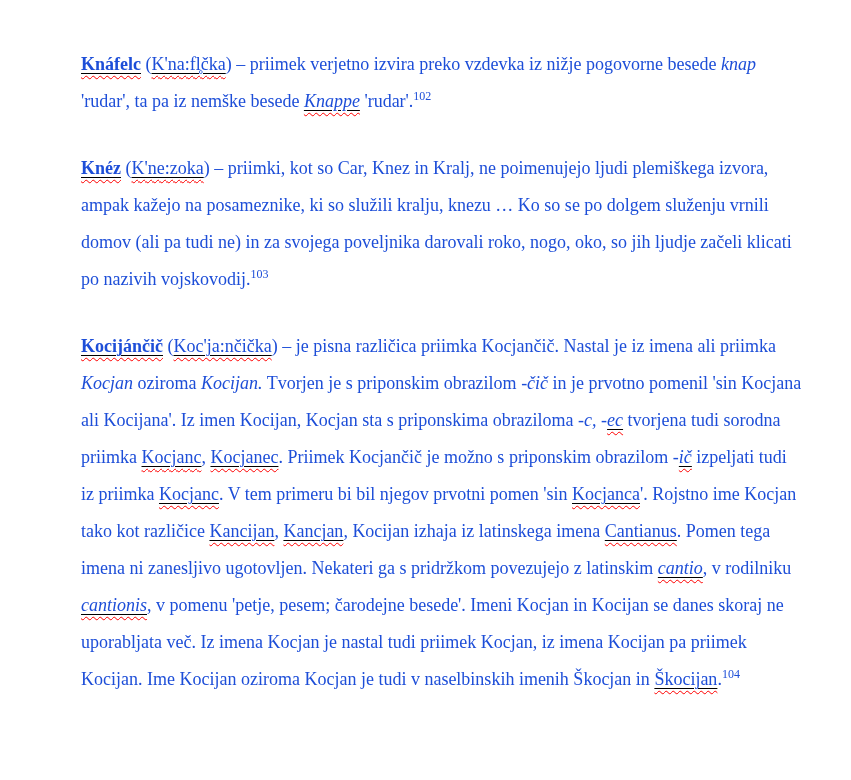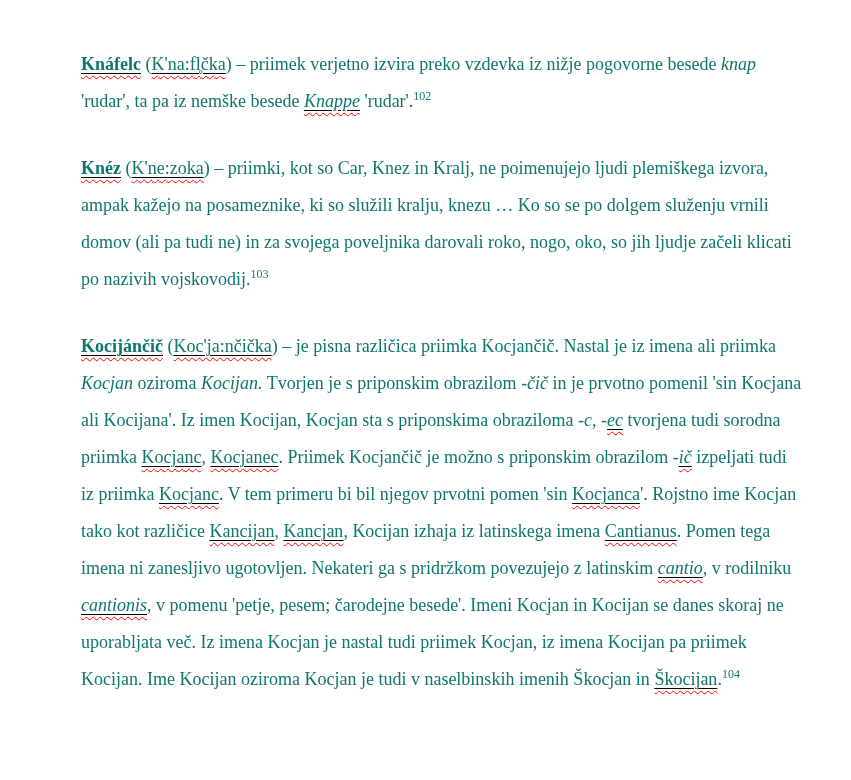--- a/index.html
+++ b/index.html
@@ -5,21 +5,21 @@
   html, body { margin: 0; padding: 0; background: #ffffff; }
   .page {
     width: 851px;
     height: 780px;
     box-sizing: border-box;
     background: #ffffff;
     padding: 46px 48px 30px 81px;
     font-family: "Liberation Serif", "DejaVu Serif", serif;
     font-size: 18px;
     line-height: 37px;
-    color: #0f766e;
+    color: #1d4ed8;
     overflow: hidden;
   }
   p.entry { margin: 0 0 30px 0; text-align: left; }
   .b  { font-weight: 700; }
   .i  { font-style: italic; }
   .u  {
     text-decoration-line: underline;
     text-decoration-style: solid;
     text-decoration-color: #000000;
     text-decoration-thickness: 1px;

